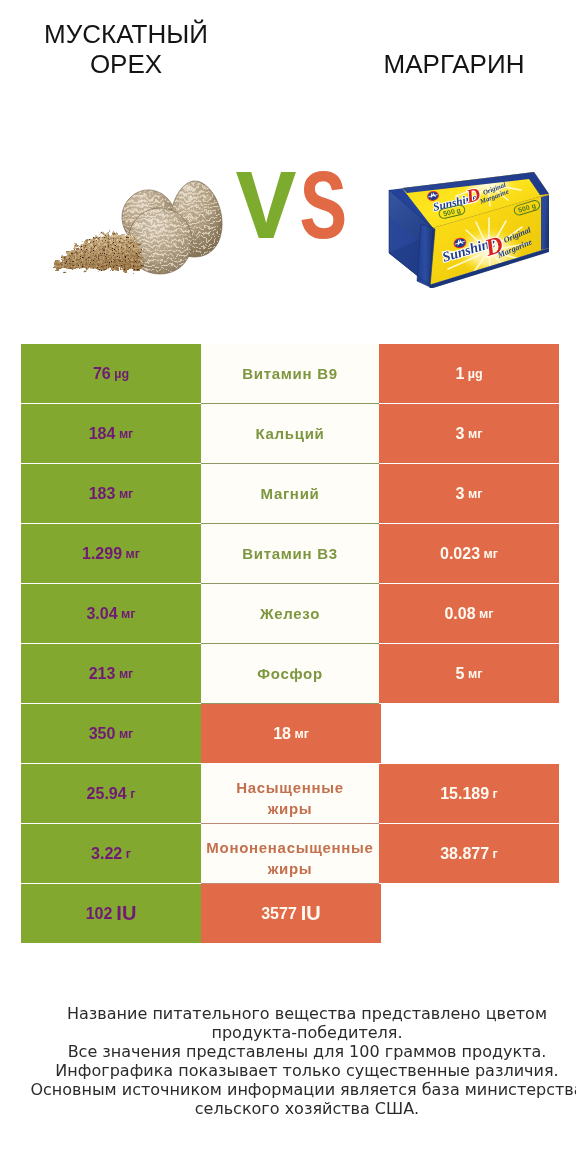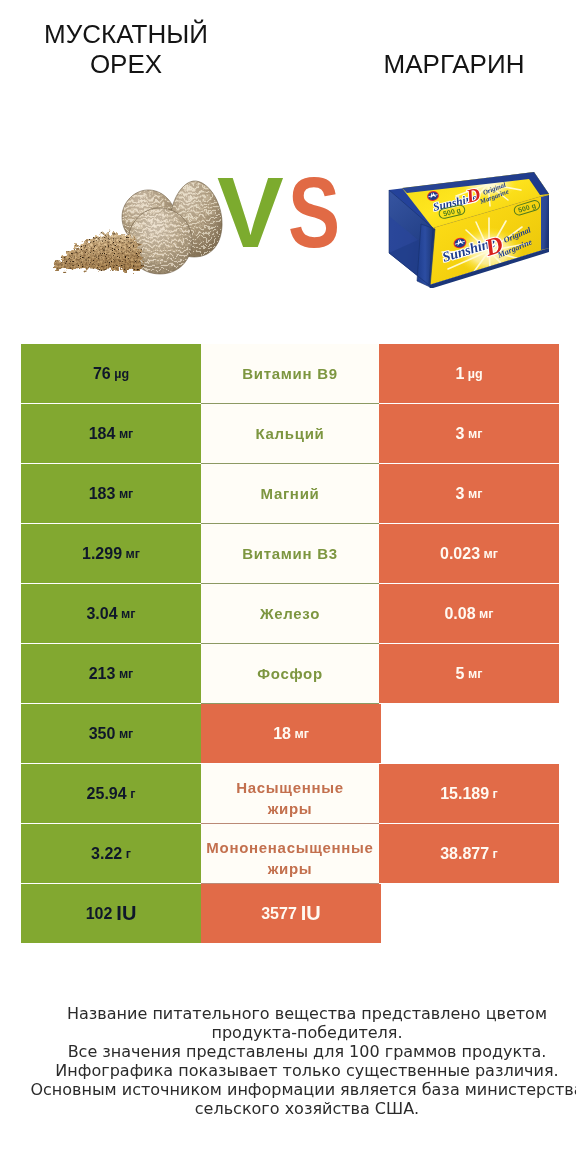--- a/index.html
+++ b/index.html
@@ -9,35 +9,35 @@
   .page { position:relative; width:576px; height:1174px; background:#ffffff; overflow:hidden; }
 
   
   .title { position:absolute; font-size:26px; font-weight:400; color:#141414;
            line-height:30px; text-align:center; white-space:pre-line; }
   .title-left  { left:-4px;  top:19px;  width:260px; }
   .title-right { left:326px; top:49px;  width:256px; }
 
   
   .hero { position:absolute; left:0; top:120px; width:580px; height:212px; }
-  .vs { position:absolute; left:217px; top:42px; font-size:100px; font-weight:700;
-        line-height:100px; letter-spacing:0px; font-family:Liberation Sans, sans-serif; }
+  .vs { position:absolute; left:236px; top:42px; font-size:100px; font-weight:700;
+        line-height:100px; letter-spacing:0px; font-family:Liberation Mono, monospace; }
   .vs .s { display:inline-block; transform:scaleX(0.78); transform-origin:left center; margin-left:4px; }
   .vs .v { color:#7cab2e; }
   .vs .s { color:#e16a45; }
 
   .nutmeg { position:absolute; left:48px; top:48px; width:180px; height:112px; }
   .margarine { position:absolute; left:387px; top:34px; width:162px; height:134px; }
 
   
   .table { position:absolute; left:21px; top:344px; width:538px; }
   .row { display:flex; height:59px; margin-bottom:1px; }
   .cell { display:flex; align-items:center; justify-content:center; text-align:center;
           font-weight:700; }
-  .c-left  { width:180px; font-size:16px; color:#0f172a; }
+  .c-left  { width:180px; font-size:16px; color:#701a75; }
   .c-mid   { width:178px; font-size:15px; background:#fffdf7; line-height:21px; letter-spacing:0.7px;
              position:relative; }
   .c-mid .midtxt { white-space:pre-line; display:block; width:200px; }
   .c-mid.two .midtxt { padding-top:8px; }
   .c-right { width:180px; font-size:16px; color:#fffaf2; }
   .unit { font-size:12.5px; margin-left:3.5px; font-weight:700; }
   .unit.big { font-size:20px; margin-left:4px; }
   .bg-green  { background:#82a830; }
   .bg-orange { background:#e16b48; }
   .bd-green  { box-shadow:0 1px 0 0 #8d9a64; }

